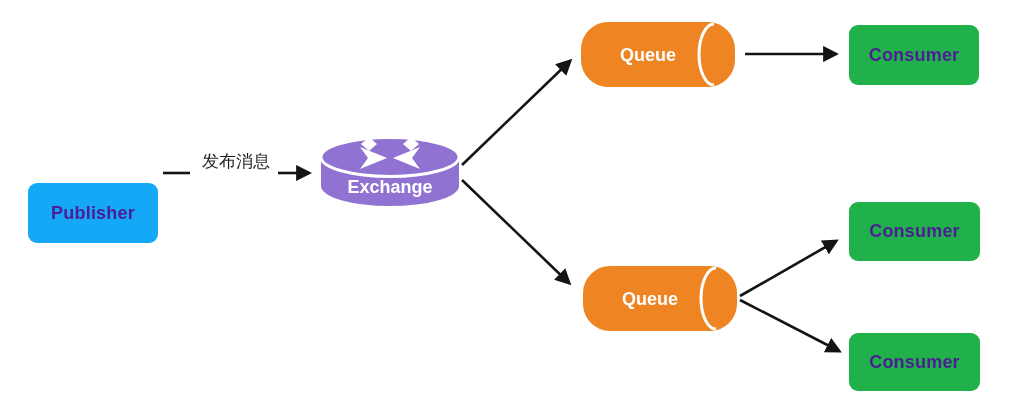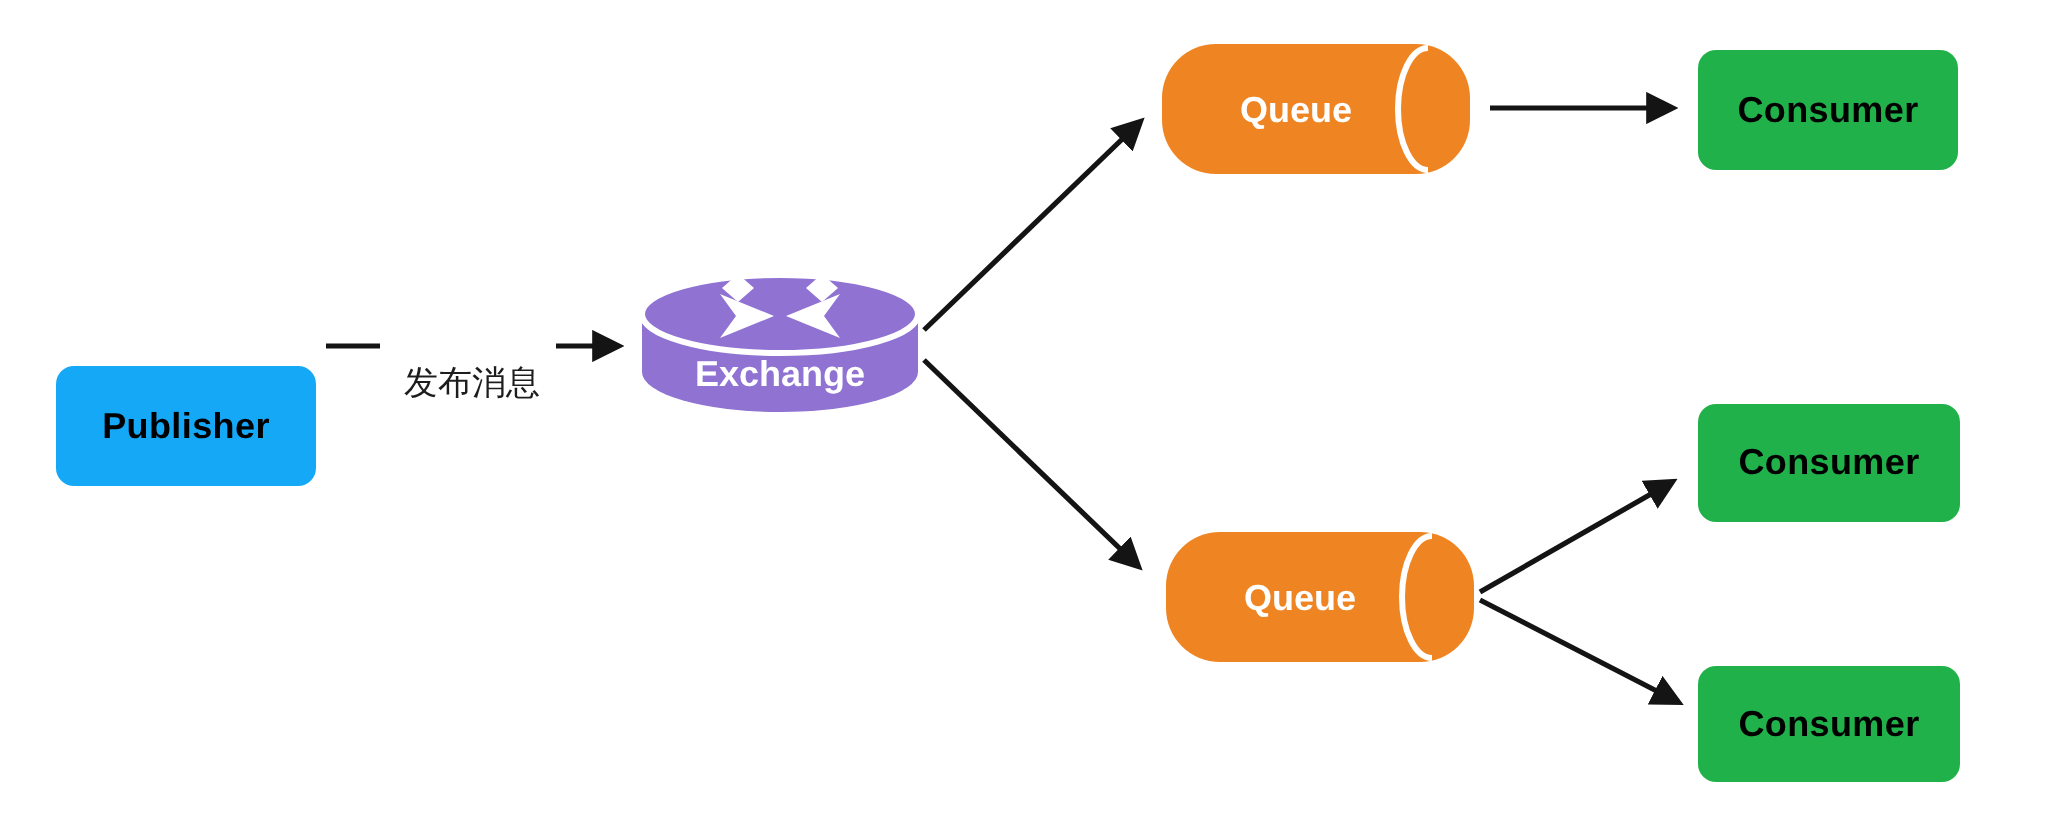--- a/index.html
+++ b/index.html
@@ -3,29 +3,29 @@
 <meta charset="utf-8">
 <style>
   html,body{margin:0;padding:0;background:#fff;}
   .stage{
     position:relative;width:1024px;height:417px;overflow:hidden;
     background:#fff;font-family:"Liberation Sans",sans-serif;
   }
   .layer{position:absolute;left:0;top:0;}
   .node{
     position:absolute;display:flex;align-items:center;justify-content:center;
-    border-radius:9px;color:#000000;font-weight:700;font-size:18px;
+    border-radius:9px;color:#4c1d95;font-weight:700;font-size:18px;
     letter-spacing:.2px;
   }
   #publisher{left:28px;top:143px;width:130px;height:60px;margin-top:40px;}
   #consumer-top{left:849px;top:25px;width:130px;height:60px;}
   #consumer-middle{left:849px;top:202px;width:131px;height:59px;}
   #consumer-bottom{left:849px;top:333px;width:131px;height:58px;}
   .edge-label{
-    position:absolute;left:192px;top:180px;width:88px;text-align:center;
+    position:absolute;left:192px;top:150px;width:88px;text-align:center;
     font-size:17px;font-weight:400;white-space:nowrap;
   }
   svg text{
     font-family:"Liberation Sans",sans-serif;font-weight:700;font-size:18px;
     fill:#ffffff;text-anchor:middle;
   }
   .edge{fill:none;stroke-width:2.6px;}
   .cap{fill:none;stroke:#ffffff;stroke-width:3px;}
   .cyl-top{stroke:#ffffff;stroke-width:3px;}
   .glyph{fill:#ffffff;}

